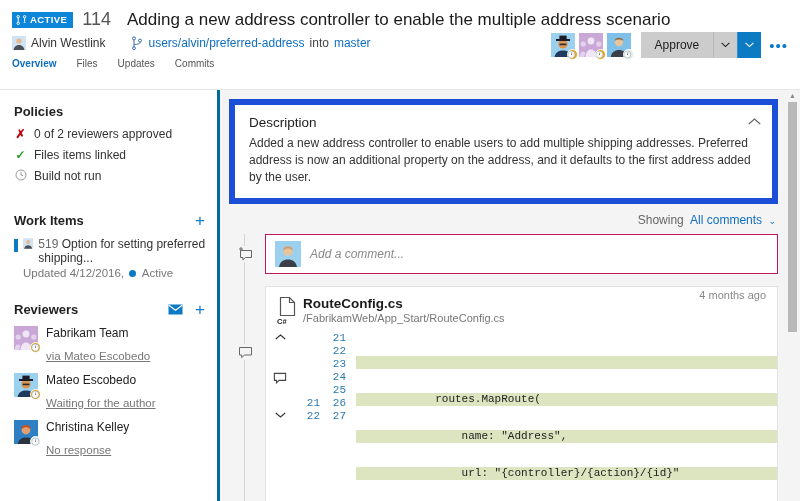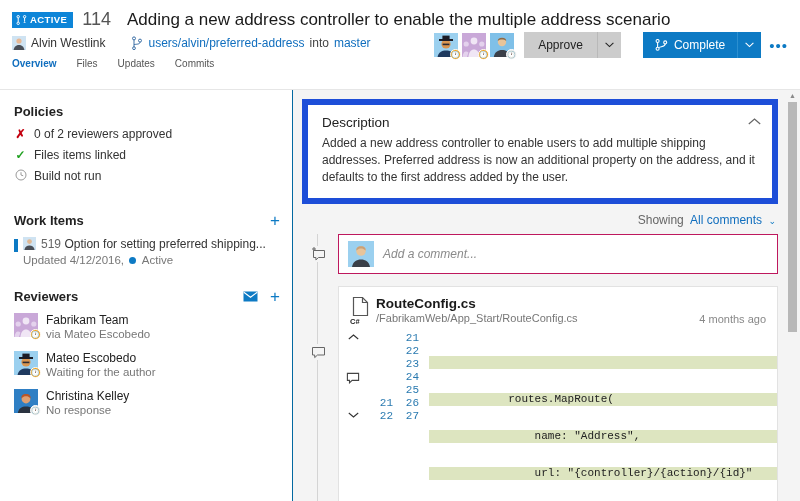--- a/index.html
+++ b/index.html
@@ -62,21 +62,21 @@
   }
 
   .tabs { display:flex; gap:20px; padding:8px 0 0 12px; }
   .tab { font-size:10px; color:#555; cursor:pointer; padding-bottom:4px; }
   .tab.active { color:#106ebe; font-weight:bold; }
 
   
   .body-split { display:flex; height:411px; }
 
   
-  .sidebar { width:293px; background:#fff; border-right:1px solid #0369a1; padding:14px 0 3px 14px; }
+  .sidebar { width:220px; background:#fff; border-right:3px solid #0369a1; padding:14px 0 3px 14px; }
   .sb-head {
     font-size:13px; font-weight:bold; color:#222; margin:0 12px 8px 0;
     display:flex; align-items:center; justify-content:space-between;
   }
   .sb-head-icons { display:flex; align-items:center; gap:12px; }
   .icon-plus { color:#0d7ac4; font-size:17px; line-height:1; cursor:pointer; font-weight:normal; }
   .icon-mail { color:#0d7ac4; cursor:pointer; display:flex; }
 
   .policy-row { display:flex; align-items:center; gap:7px; margin-bottom:7px; font-size:12px; color:#333; }
   .pmark { width:13px; text-align:center; font-size:12px; line-height:1; }
@@ -89,21 +89,21 @@
   .wi-row { display:flex; gap:5px; align-items:flex-start; }
   .wi-bar { width:4px; height:13px; background:#0d7ac4; margin-top:2px; flex:none; }
   .wi-texts { font-size:12px; }
   .wi-id { color:#666; }
   .wi-title { color:#333; }
   .wi-sub { color:#777; font-size:11.5px; margin-top:2px; margin-left:9px; }
   .dot-active { display:inline-block; width:7px; height:7px; border-radius:50%; background:#0d7ac4; margin:0 3px 0 2px; }
 
   .rev-row { display:flex; gap:8px; align-items:flex-start; margin-bottom:11px; }
   .rev-name { font-size:12px; color:#222; }
-  .rev-status { font-size:11.5px; color:#777; margin-top:1px; }
+  .rev-status { font-size:11.5px; color:#777; margin-top:10px;text-decoration:underline; }
 
   
   .main { flex:1; background:#f4f4f4; position:relative; overflow:hidden; }
   .main-inner { padding:9px 22px 0 9px; }
 
   .card { background:#fff; border:6px solid #1d4ed8; }
   .desc-card { padding:10px 14px 12px 14px; position:relative; }
   .desc-title { font-size:13.5px; color:#222; margin-bottom:5px; }
   .desc-collapse { position:absolute; right:11px; top:11px; color:#666; font-size:10px; cursor:pointer; }
   .desc-body { font-size:12px; color:#333; line-height:17px; }
@@ -121,21 +121,21 @@
 
   .comment-box { background:#fff; border:1px solid #be185d; display:flex; align-items:center; gap:9px; padding:6px 9px; }
   .comment-ph { font-size:12px; color:#8a8a8a; font-style:italic; }
 
   .file-card { margin-top:12px; background:#fff; border:1px solid #e2e2e2; }
   .file-head { display:flex; align-items:flex-start; padding:9px 11px 7px 11px; position:relative; }
   .file-icon { width:26px; flex:none; color:#555; position:relative; }
   .file-ext { position:absolute; left:0; bottom:-1px; font-size:7.5px; font-weight:bold; color:#222; }
   .file-name { font-size:13.5px; font-weight:bold; color:#1a1a1a; }
   .file-path { font-size:11px; color:#777; margin-top:1px; }
-  .file-time { position:absolute; right:11px; top:26px; font-size:11px; color:#888; }
+  .file-time { position:absolute; right:11px; top:2px; font-size:11px; color:#888; }
 
   .diff { display:flex; font-family:"Liberation Mono", monospace; font-size:11px; padding-bottom:4px; }
   .diff-gutter { width:28px; flex:none; }
   .gut-chev { color:#333; font-size:9px; text-align:center; height:13px; line-height:13px; cursor:pointer; }
   .gut-note { color:#444; height:13px; display:flex; align-items:center; justify-content:center; }
   .diff-nums { flex:none; text-align:right; }
   .numcol { width:26px; }
   .numcol div, .diff-code div { height:13px; line-height:13px; }
   .diff-nums .n { color:#2a7ab0; }
   .diff-code { flex:1; white-space:pre; color:#222; padding-left:10px; }
@@ -223,30 +223,20 @@
               <path d="M3.8 24 C4.6 19 8 17 12 17 C16 17 19.4 19 20.2 24 Z" fill="#3a3f48"></path>
             </svg>
             <span class="badge none">🕐</span>
           </span>
         </div>
         <button class="btn-approve">Approve</button>
         <button class="btn-approve-caret">
           <svg width="9" height="6" viewBox="0 0 9 6">
             <path d="M0.6 0.8 L4.5 4.6 L8.4 0.8" fill="none" stroke="#222" stroke-width="1.1"></path>
           </svg>
-        </button>
-        <button class="btn-complete">
-          <svg width="13" height="12" viewBox="0 0 13 12">
-            <circle cx="2.6" cy="2" r="1.5" fill="none" stroke="#fff" stroke-width="1.1"></circle>
-            <circle cx="2.6" cy="9.8" r="1.5" fill="none" stroke="#fff" stroke-width="1.1"></circle>
-            <line x1="2.6" y1="3.5" x2="2.6" y2="8.3" stroke="#fff" stroke-width="1.1"></line>
-            <circle cx="10.2" cy="3.4" r="1.5" fill="none" stroke="#fff" stroke-width="1.1"></circle>
-            <path d="M10.2 4.9 C10.2 7.6 6 7.4 4.2 8.4" fill="none" stroke="#fff" stroke-width="1.1"></path>
-          </svg>
-          <span>Complete</span>
         </button>
         <button class="btn-complete-caret">
           <svg width="9" height="6" viewBox="0 0 9 6">
             <path d="M0.6 0.8 L4.5 4.6 L8.4 0.8" fill="none" stroke="#fff" stroke-width="1.1"></path>
           </svg>
         </button>
         <button class="ellipsis-btn">•••</button>
       </div>
     </div>
 

